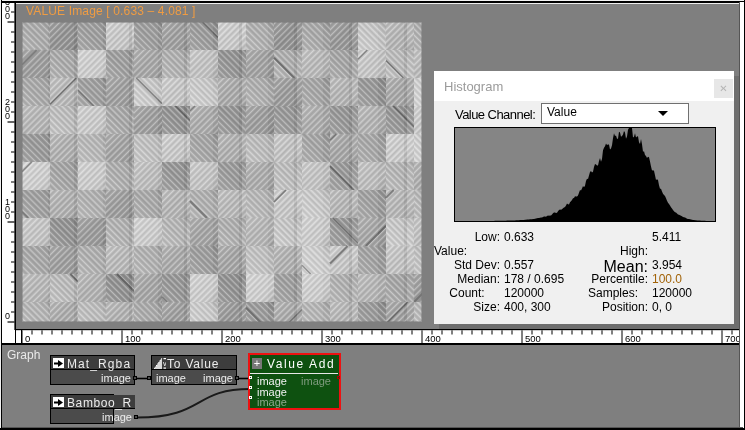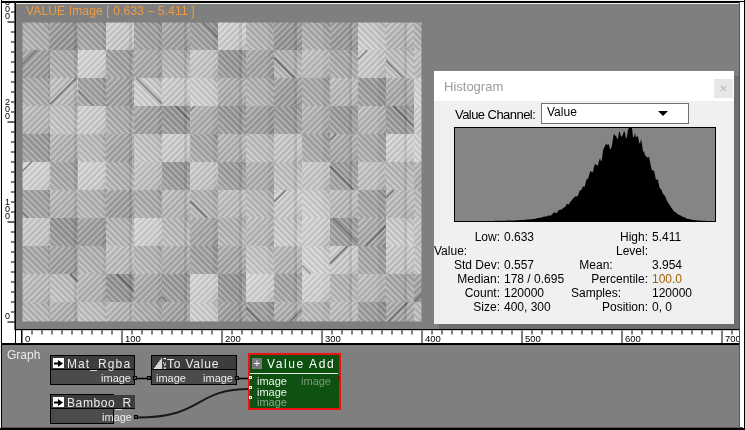--- a/index.html
+++ b/index.html
@@ -603,21 +603,21 @@
       <rect x="272" y="0" width="3" height="300" fill="#000000" opacity="0.07"></rect>
       <rect x="275" y="0" width="26" height="300" fill="#ffffff" opacity="0.08"></rect>
       <rect x="327" y="0" width="3" height="300" fill="#000000" opacity="0.07"></rect>
       <rect x="330" y="0" width="26" height="300" fill="#ffffff" opacity="0.08"></rect>
       <rect x="382" y="0" width="3" height="300" fill="#000000" opacity="0.07"></rect>
       <rect x="385" y="0" width="26" height="300" fill="#ffffff" opacity="0.08"></rect>
       <rect x="437" y="0" width="3" height="300" fill="#000000" opacity="0.07"></rect>
       <rect x="0.5" y="0.5" width="399" height="299" fill="none" stroke="#787878" stroke-width="1" opacity="0.5"></rect>
     </svg>
   </div>
-<div class="abs" style="left:26px;top:4px;font-size:12px;color:#ef9c43;letter-spacing:0.15px">VALUE Image [ 0.633 – 5.411 ]</div>
+<div class="abs" style="left:26px;top:4px;font-size:12px;color:#ef9c43;letter-spacing:0.15px">VALUE Image [ 0.633 – 4.081 ]</div>
 <svg width="14" height="328" style="position:absolute;left:2px;top:2px">
     <rect x="0" y="0" width="12.5" height="328" fill="#fff"></rect>
     <rect x="12.5" y="0" width="1.5" height="328" fill="#000"></rect>
     <line x1="5.5" y1="320" x2="12.5" y2="320" stroke="#000" stroke-width="1.2"></line>
     <text x="3" y="317" font-family="Liberation Sans, sans-serif" font-size="9" fill="#000">0</text>
     <line x1="9" y1="310" x2="12.5" y2="310" stroke="#000" stroke-width="1"></line>
     <line x1="9" y1="300" x2="12.5" y2="300" stroke="#000" stroke-width="1"></line>
     <line x1="9" y1="290" x2="12.5" y2="290" stroke="#000" stroke-width="1"></line>
     <line x1="9" y1="280" x2="12.5" y2="280" stroke="#000" stroke-width="1"></line>
     <line x1="9" y1="270" x2="12.5" y2="270" stroke="#000" stroke-width="1"></line>
@@ -754,37 +754,36 @@
 <div class="abs" style="left:21px;top:36px;font-size:13px;letter-spacing:-0.55px;color:#000">Value Channel:</div>
 <div class="abs" style="left:107px;top:32px;width:148px;height:21px;background:#fff;border:1px solid #707070;font-size:12px;color:#000;line-height:17px;padding-left:5px">Value</div>
 <div class="abs" style="left:224px;top:39.5px;width:0;height:0;border-left:5px solid transparent;border-right:5px solid transparent;border-top:5px solid #000"></div>
 <div class="abs" style="left:20px;top:56px;width:262px;height:95px;border:1px solid #000;background:#858585">
 <svg width="260" height="93">
         <path d="M0,93 L0,93.0 L1,93.0 L2,93.0 L3,93.0 L4,93.0 L5,93.0 L6,93.0 L7,93.0 L8,93.0 L9,93.0 L10,93.0 L11,93.0 L12,93.0 L13,93.0 L14,93.0 L15,93.0 L16,93.0 L17,93.0 L18,93.0 L19,93.0 L20,93.0 L21,93.0 L22,93.0 L23,93.0 L24,93.0 L25,93.0 L26,92.9 L27,92.9 L28,92.9 L29,92.9 L30,92.9 L31,92.9 L32,92.9 L33,92.9 L34,92.9 L35,92.9 L36,92.9 L37,92.9 L38,92.9 L39,92.9 L40,92.8 L41,92.8 L42,92.8 L43,92.8 L44,92.8 L45,92.8 L46,92.8 L47,92.7 L48,92.7 L49,92.7 L50,92.7 L51,92.7 L52,92.6 L53,92.6 L54,92.6 L55,92.6 L56,92.5 L57,92.5 L58,92.4 L59,92.4 L60,92.4 L61,92.3 L62,92.2 L63,92.2 L64,92.2 L65,92.1 L66,92.1 L67,91.9 L68,91.9 L69,91.9 L70,91.8 L71,91.7 L72,91.6 L73,91.6 L74,91.5 L75,91.3 L76,91.2 L77,91.2 L78,91.0 L79,90.9 L80,90.7 L81,90.4 L82,90.2 L83,90.0 L84,89.9 L85,89.7 L86,89.4 L87,89.5 L88,89.1 L89,88.5 L90,88.6 L91,88.7 L92,88.0 L93,87.6 L94,87.7 L95,87.6 L96,87.4 L97,86.5 L98,85.3 L99,84.5 L100,84.4 L101,85.0 L102,84.7 L103,83.3 L104,82.1 L105,81.6 L106,81.8 L107,81.3 L108,80.3 L109,79.4 L110,79.0 L111,77.6 L112,75.6 L113,76.2 L114,76.6 L115,74.2 L116,73.2 L117,72.0 L118,70.3 L119,69.9 L120,68.2 L121,68.5 L122,68.6 L123,67.4 L124,64.8 L125,61.9 L126,62.6 L127,60.5 L128,57.9 L129,59.2 L130,57.8 L131,52.9 L132,50.7 L133,50.9 L134,47.4 L135,43.9 L136,43.0 L137,44.4 L138,43.8 L139,39.1 L140,36.0 L141,36.4 L142,37.6 L143,37.5 L144,33.1 L145,29.9 L146,33.7 L147,31.0 L148,22.3 L149,19.8 L150,18.2 L151,15.5 L152,17.0 L153,16.6 L154,16.5 L155,21.5 L156,20.5 L157,17.2 L158,10.3 L159,5.2 L160,8.0 L161,7.5 L162,10.8 L163,10.8 L164,3.8 L165,4.5 L166,8.7 L167,7.9 L168,6.5 L169,2.9 L170,4.5 L171,10.8 L172,8.6 L173,1.7 L174,0.0 L175,0.0 L176,0.0 L177,0.0 L178,9.5 L179,8.8 L180,5.2 L181,9.6 L182,8.5 L183,8.3 L184,14.3 L185,16.1 L186,11.1 L187,16.2 L188,23.7 L189,23.3 L190,26.9 L191,27.9 L192,30.1 L193,28.8 L194,29.3 L195,33.6 L196,38.5 L197,42.6 L198,42.3 L199,42.7 L200,47.3 L201,51.9 L202,51.2 L203,52.0 L204,57.2 L205,60.7 L206,60.8 L207,63.5 L208,65.8 L209,66.9 L210,68.0 L211,70.2 L212,72.7 L213,74.7 L214,76.1 L215,77.6 L216,79.3 L217,80.5 L218,81.9 L219,83.2 L220,84.2 L221,84.6 L222,85.4 L223,86.6 L224,86.8 L225,87.3 L226,87.8 L227,88.2 L228,89.0 L229,89.3 L230,89.5 L231,90.1 L232,90.7 L233,90.9 L234,91.0 L235,91.2 L236,91.5 L237,91.7 L238,91.9 L239,92.0 L240,92.2 L241,92.3 L242,92.4 L243,92.5 L244,92.5 L245,92.6 L246,92.7 L247,92.7 L248,92.7 L249,92.8 L250,92.8 L251,92.9 L252,92.9 L253,92.9 L254,92.9 L255,92.9 L256,92.9 L257,93.0 L258,93.0 L259,93.0 L260,93.0 L260,93 Z" fill="#000"></path>
       </svg>
 </div>
 <div class="abs" style="left:0;top:159px;width:66px;text-align:right;font-size:12px;color:#000">Low:</div>
 <div class="abs" style="left:70px;top:159px;font-size:12px;color:#000">0.633</div>
-<div class="abs" style="left:110px;top:159px;width:104px;text-align:right;font-size:12px;color:#000">High:</div>
 <div class="abs" style="left:218px;top:159px;font-size:12px;color:#000">5.411</div>
 <div class="abs" style="left:0;top:173px;width:66px;font-size:12px;color:#000">Value:</div>
 <div class="abs" style="left:70px;top:173px;font-size:12px;color:#000"></div>
-<div class="abs" style="left:110px;top:173px;width:104px;text-align:right;font-size:12px;color:#000">Level:</div>
+<div class="abs" style="left:110px;top:173px;width:104px;text-align:right;font-size:12px;color:#000">High:</div>
 <div class="abs" style="left:218px;top:173px;font-size:12px;color:#000"></div>
 <div class="abs" style="left:0;top:187px;width:66px;text-align:right;font-size:12px;color:#000">Std Dev:</div>
 <div class="abs" style="left:70px;top:187px;font-size:12px;color:#000">0.557</div>
-<div class="abs" style="left:110px;top:187px;width:104px;text-align:center;font-size:12px;color:#000">Mean:</div>
+<div class="abs" style="left:110px;top:187px;width:104px;text-align:right;font-size:16px;color:#000">Mean:</div>
 <div class="abs" style="left:218px;top:187px;font-size:12px;color:#000">3.954</div>
 <div class="abs" style="left:0;top:201px;width:66px;text-align:right;font-size:12px;color:#000">Median:</div>
 <div class="abs" style="left:70px;top:201px;font-size:12px;color:#000">178 / 0.695</div>
 <div class="abs" style="left:110px;top:201px;width:104px;text-align:right;font-size:12px;color:#000">Percentile:</div>
 <div class="abs" style="left:218px;top:201px;font-size:12px;color:#a16207">100.0</div>
-<div class="abs" style="left:0;top:215px;width:66px;text-align:right;font-size:12px;color:#000">Count:</div>
+<div class="abs" style="left:0;top:215px;width:66px;text-align:center;font-size:12px;color:#000">Count:</div>
 <div class="abs" style="left:70px;top:215px;font-size:12px;color:#000">120000</div>
-<div class="abs" style="left:110px;top:215px;width:104px;text-align:center;font-size:12px;color:#000">Samples:</div>
+<div class="abs" style="left:100px;top:215px;width:104px;text-align:right;font-size:12px;color:#000">Samples:</div>
 <div class="abs" style="left:218px;top:215px;font-size:12px;color:#000">120000</div>
 <div class="abs" style="left:0;top:229px;width:66px;text-align:right;font-size:12px;color:#000">Size:</div>
 <div class="abs" style="left:70px;top:229px;font-size:12px;color:#000">400, 300</div>
 <div class="abs" style="left:110px;top:229px;width:104px;text-align:right;font-size:12px;color:#000">Position:</div>
 <div class="abs" style="left:218px;top:229px;font-size:12px;color:#000">0, 0</div>
 </div>
 <div class="abs" style="left:7px;top:348px;font-size:12px;color:#e9e9e9">Graph</div>
 <svg class="abs" width="745" height="430" viewBox="0 0 745 430" style="left:0;top:0;pointer-events:none">
 <path d="M136,378.5 L151,378.5" stroke="#000" stroke-width="1.6" fill="none"></path>
 <path d="M238,378.5 L249,378.5" stroke="#000" stroke-width="1.6" fill="none"></path>

